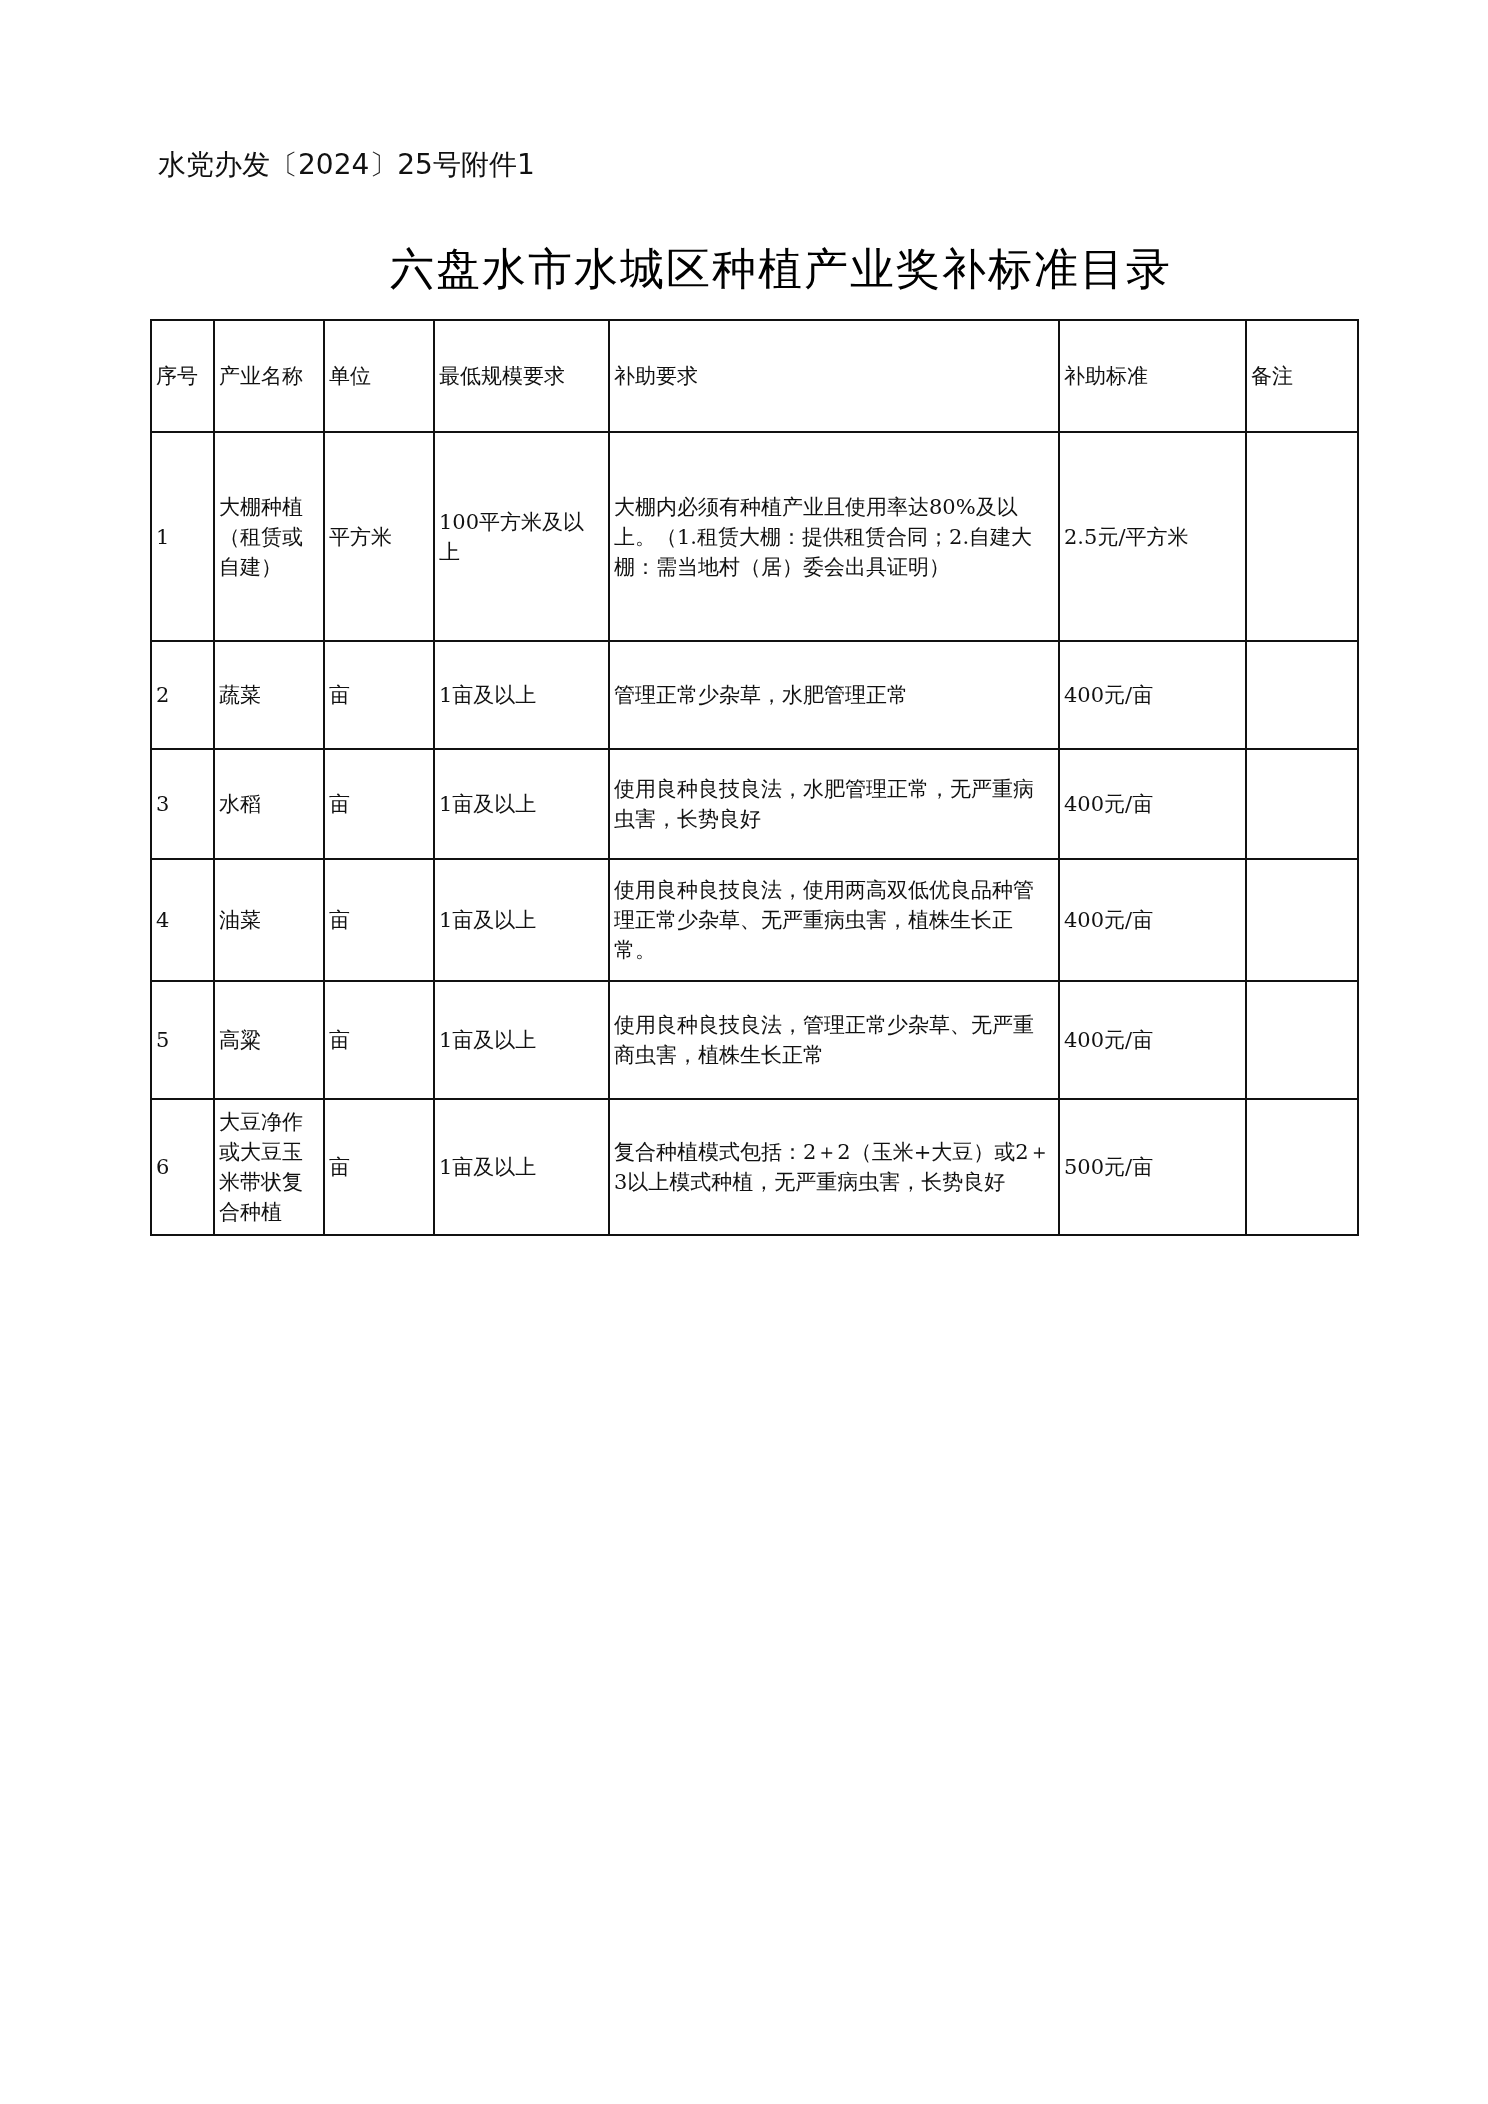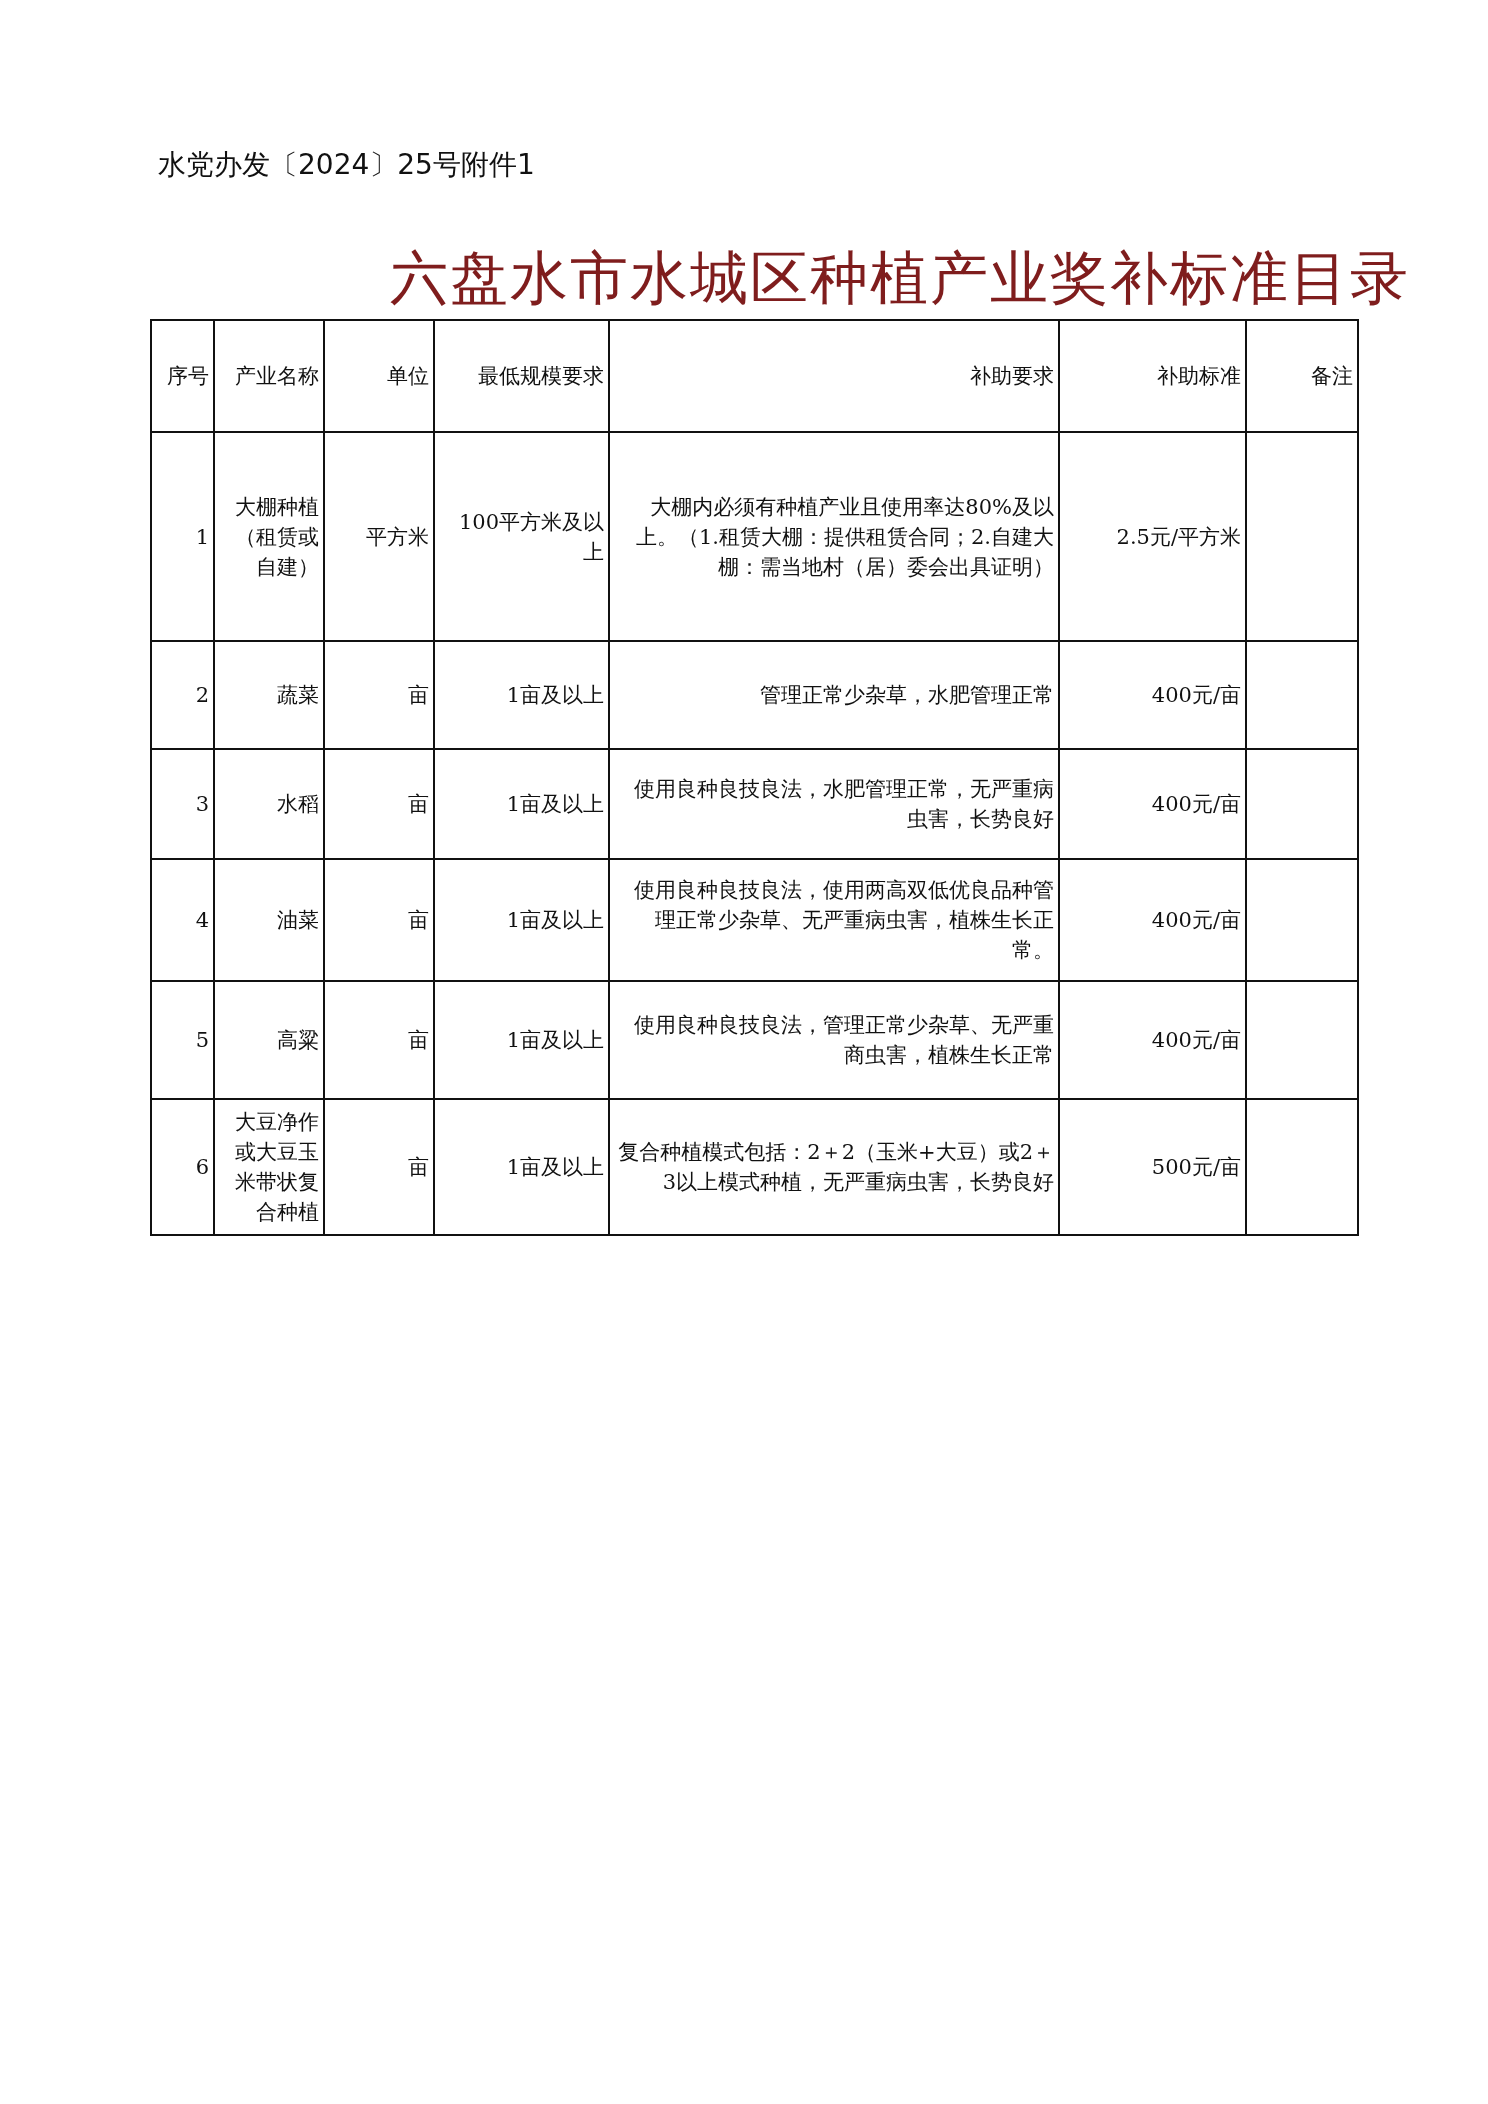--- a/index.html
+++ b/index.html
@@ -7,31 +7,31 @@
     width: 1488px; height: 2104px; position: relative; overflow: hidden;
     font-family: "DejaVu Serif", "Liberation Serif", serif; color: #111;
   }
   .doc-number {
     position: absolute; left: 158px; top: 146px;
     font-size: 28px; letter-spacing: 0px; color: #111;
     font-family: "DejaVu Sans", "Liberation Sans", sans-serif;
   }
   .doc-title {
     position: absolute; left: 390px; top: 240px;
-    font-size: 58px; letter-spacing: 2px; color: #7f1d1d;
+    font-size: 44px; letter-spacing: 2px; color: #000000;
     font-family: "DejaVu Sans", "Liberation Sans", sans-serif;
     font-weight: normal;
   }
   table.grid {
     position: absolute; left: 150px; top: 319px;
     width: 1207px; border-collapse: collapse; table-layout: fixed;
     font-size: 21px; line-height: 30px;
   }
   table.grid td, table.grid th {
-    border: 2.5px solid #111; text-align: right; vertical-align: middle;
+    border: 2.5px solid #111; text-align: left; vertical-align: middle;
     padding: 0 4px; font-weight: normal; overflow: hidden;
   }
   table.grid th { font-size: 21px; }
   .col-name { padding: 0 2px; margin-left: 24px; }
   .col-req { padding: 0 6px; }
 </style>
 </head>
 <body>
 
 <div class="doc-number">水党办发〔2024〕25号附件1</div>

